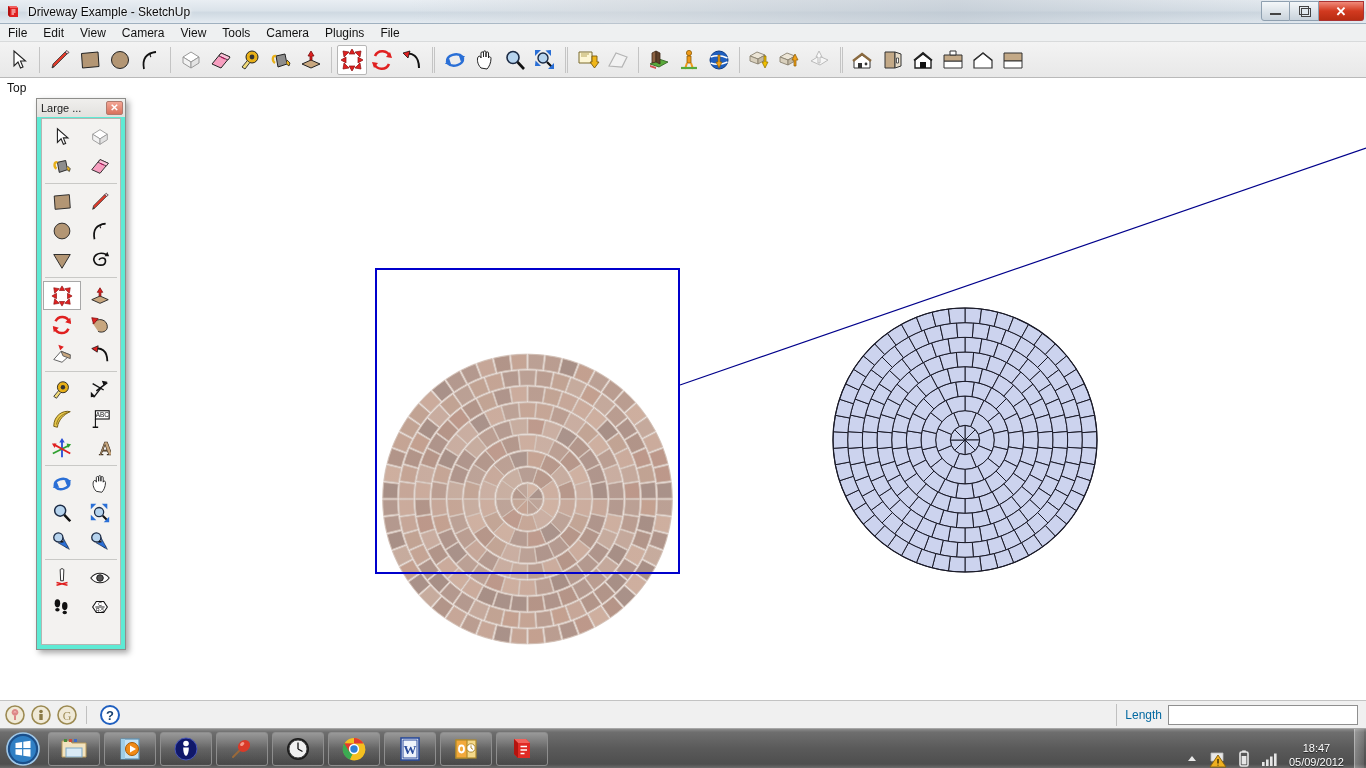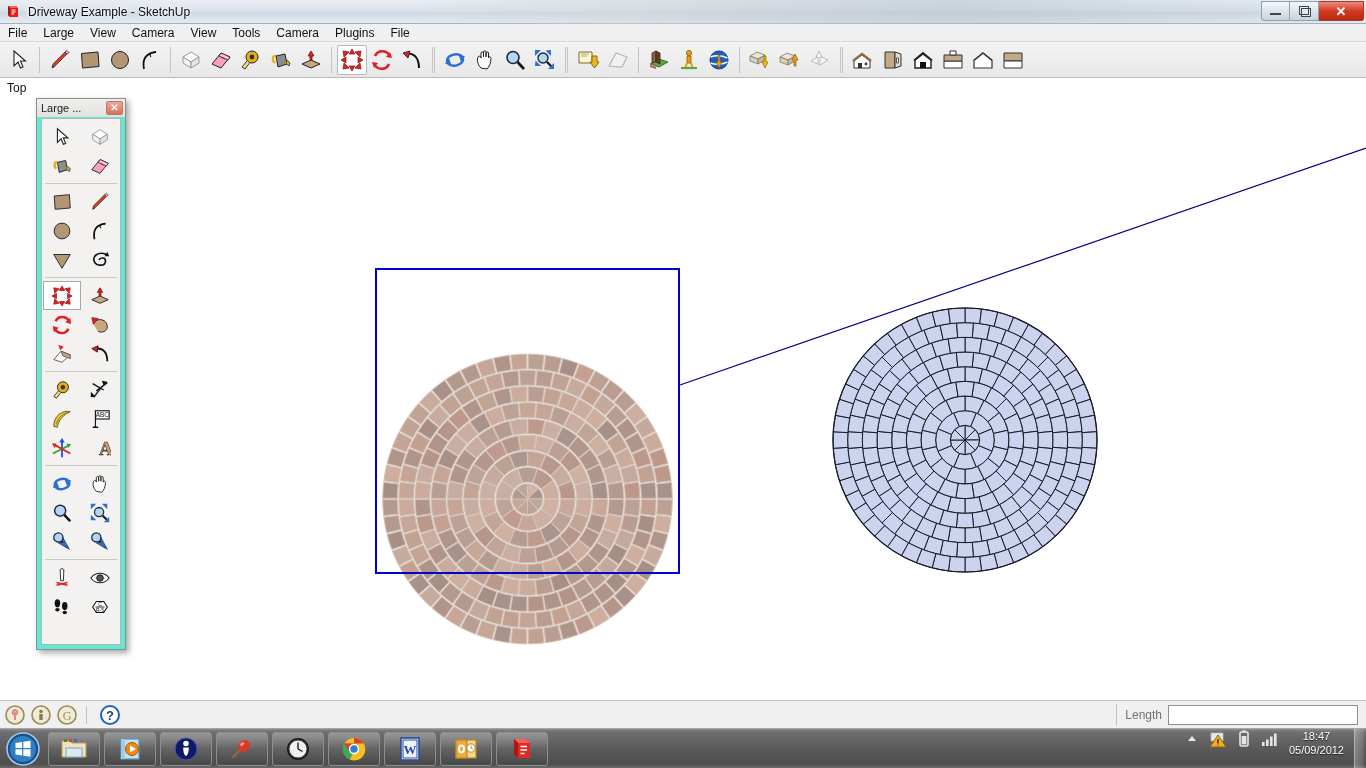--- a/index.html
+++ b/index.html
@@ -121,21 +121,21 @@
   
   .statusbar {
     position: absolute; left: 0; top: 700px; width: 1366px; height: 28px;
     background: #f0f0f0; border-top: 1px solid #c3c3c3;
     display: flex; align-items: center;
   }
   .sb-icon { width: 22px; height: 22px; margin-left: 4px; flex:none; }
   .sb-sep { width:1px; height:18px; background:#c0c0c0; margin: 0 8px; }
   .sb-spacer { flex: 1; }
   .vcs-sep { width:1px;height:22px;background:#c0c0c0;margin-right:8px;}
-  .length-label { font-size: 12px; color: #737373; margin-right: 6px; }
+  .length-label { font-size: 12px; color: #0369a1; margin-right: 6px; }
   .length-box {
     width: 190px; height: 20px; background: #fff; border: 1px solid #8f8f8f;
     margin-right: 8px; font-size: 11px; padding: 2px 4px; color:#111;
   }
 
   
   .taskbar {
     position: absolute; left: 0; top: 728px; width: 1366px; height: 40px;
     background: linear-gradient(to bottom,#8b8b8b 0%, #6e6e6e 8%, #5a5a5a 50%, #4e4e4e 90%, #6b6b6b 100%);
     border-top: 1px solid #a7a7a7;
@@ -144,21 +144,21 @@
   .start-orb {
     width: 42px; height: 36px; margin-left: 2px; display:flex;align-items:center;justify-content:center;flex:none;
   }
   .tb-task {
     width: 52px; height: 34px; margin-left: 4px;
     border: 1px solid #8e8e8e; border-radius: 3px;
     background: linear-gradient(to bottom, rgba(255,255,255,.30), rgba(255,255,255,.06) 50%, rgba(0,0,0,.08));
     display: flex; align-items: center; justify-content: center; flex: none;
   }
   .tray {
-    margin-left: auto; display: flex; align-items: flex-start; height: 40px; padding-right: 2px;
+    margin-left: auto; display: flex; align-items: flex-end; height: 40px; padding-right: 2px;
   }
   .tray-icon { width: 20px; height: 20px; display:flex;align-items:center;justify-content:center; margin: 0 3px; }
   .clock {
     color: #fff; font-size: 11px; text-align: center; line-height: 14px; margin: 0 8px 0 6px;
     text-shadow: 0 1px 1px rgba(0,0,0,.7);
   }
   .show-desktop {
     width: 10px; height: 40px; margin-left: 2px;
     background: linear-gradient(to right, rgba(255,255,255,.28), rgba(255,255,255,.10));
     border-left: 1px solid rgba(255,255,255,.45);
@@ -186,21 +186,21 @@
         </div>
       <div class="win-btn max">
           <span class="mbox2"></span>
         </div>
       <div class="win-btn close">✕</div>
     </div>
   </div>
 
   <div class="menubar">
     <div class="menu-item"><span>File</span></div>
-    <div class="menu-item"><span>Large</span></div>
+    <div class="menu-item"><span>Edit</span></div>
     <div class="menu-item"><span>View</span></div>
     <div class="menu-item"><span>Camera</span></div>
     <div class="menu-item"><span>View</span></div>
     <div class="menu-item"><span>Tools</span></div>
     <div class="menu-item"><span>Camera</span></div>
     <div class="menu-item"><span>Plugins</span></div>
     <div class="menu-item"><span>File</span></div>
   </div>
 
   <div class="toolbar">

